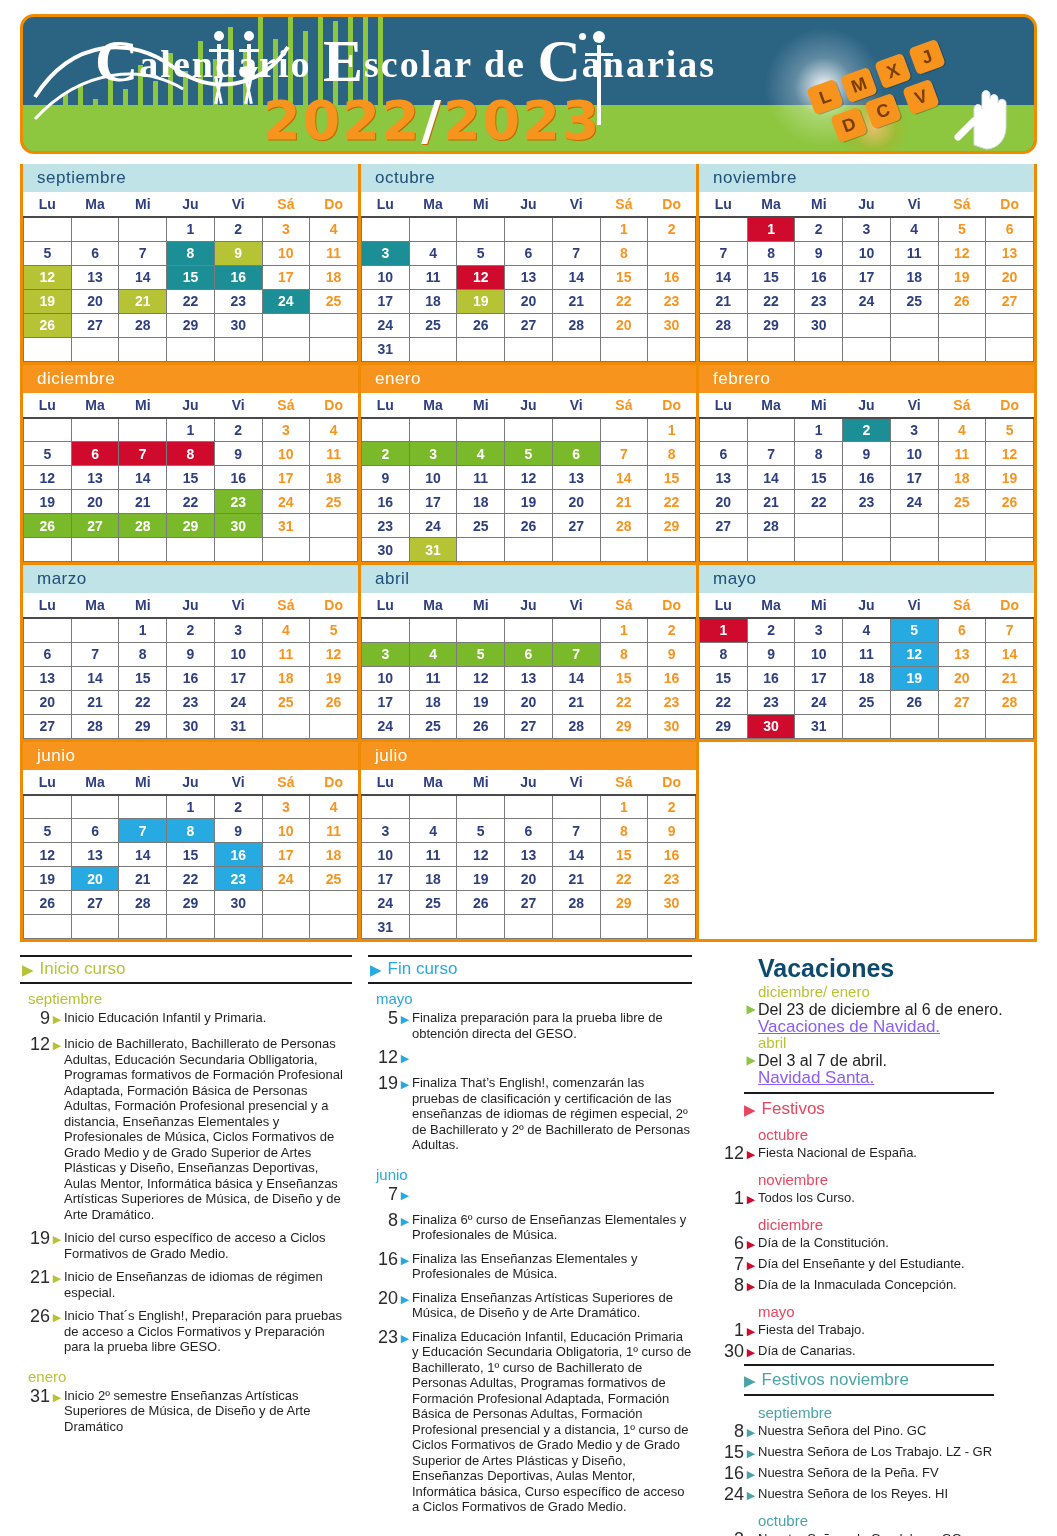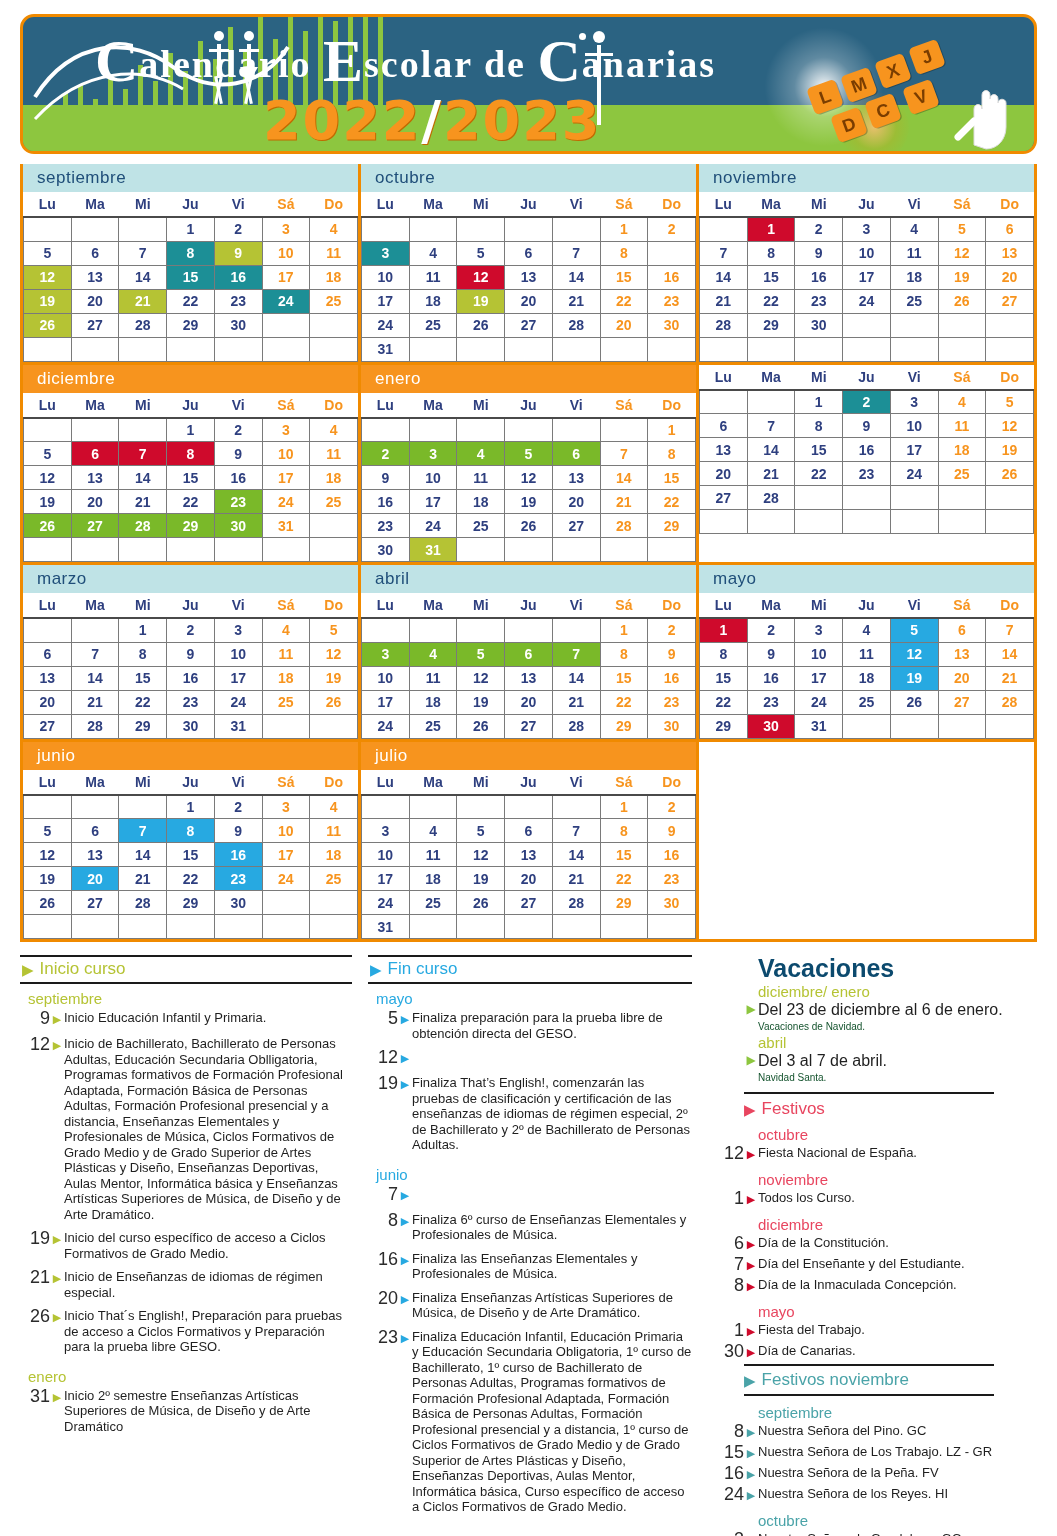--- a/index.html
+++ b/index.html
@@ -128,21 +128,21 @@
   .entry .txt{ flex:1 1 auto; font-size:13px; line-height:15.5px; color:#1f1f1f; }
 
   .entryTight{ margin:1px 0 3px 0; }
   .entryTight .txt{ font-size:13px; line-height:15.5px;}
 
   
   .vacTitle{ font-size:25px; font-weight:700; color:#0c4a6e; padding-left:48px;}
   .vacRow{ display:flex; align-items:flex-start; margin-top:0px;}
   .vacRow .tri{ width:14px; flex:0 0 14px; text-align:center; font-size:12px; color:#8dc63f; line-height:19px;}
   .vacRow .txt{ font-size:16px; color:#1f1f1f; line-height:19px;}
-  .vacSub{ font-size:10px; color:#14532d; padding-left:48px; line-height:15px; }
+  .vacSub{ font-size:17px; color:#8b5cf6; padding-left:48px; line-height:15px;text-decoration:underline; }
   .vacMonth{ font-size:15px; padding-left:48px; }
   .ind{ padding-left:34px; }
   .rule-r{ border-top:2px solid #1a1a1a; margin:7px 0 4px 34px; width:250px;}
   .rule-r2{ border-top:2px solid #1a1a1a; margin:2px 0 3px 34px; width:250px;}
 </style>
 </head>
 <body>
 
 <div class="page">
 
@@ -573,20 +573,21 @@
                 <td></td>
                 <td></td>
                 <td></td>
                 <td></td>
                 <td></td>
               </tr>
             </tbody>
           </table>
         </div>
         <div class="monthcell">
+          <div class="mhead orange">febrero</div>
           <table class="cal">
             <thead>
               <tr>
                 <th>Lu</th>
                 <th>Ma</th>
                 <th>Mi</th>
                 <th>Ju</th>
                 <th>Vi</th>
                 <th class="we">Sá</th>
                 <th class="we">Do</th>

